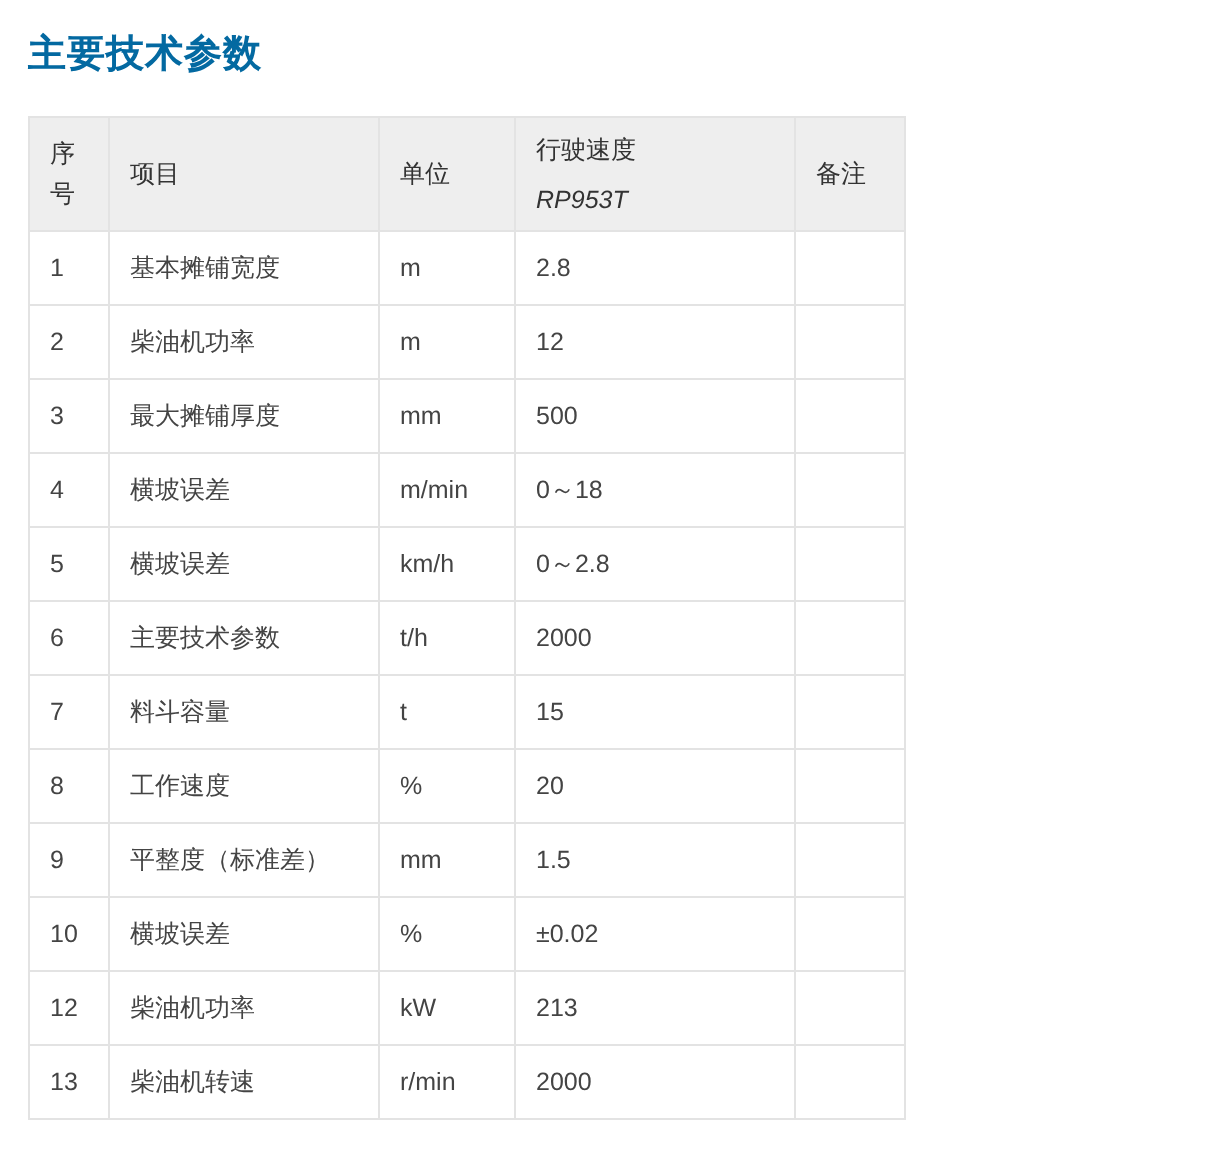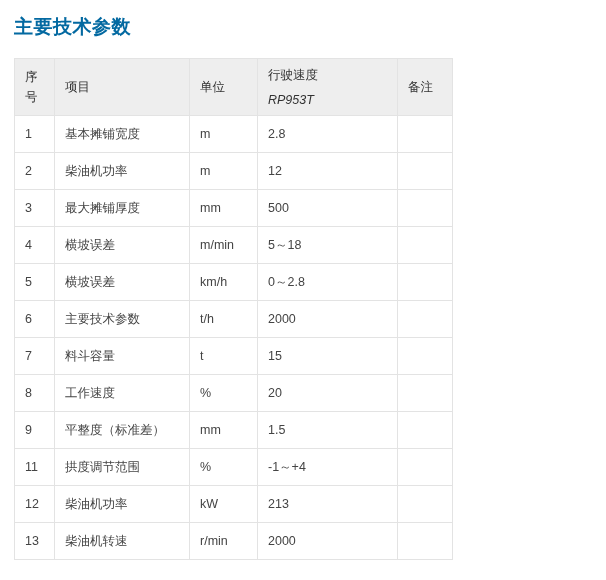--- a/index.html
+++ b/index.html
@@ -133,21 +133,21 @@
           <td class="idx">3</td>
           <td>最大摊铺厚度</td>
           <td>mm</td>
           <td>500</td>
           <td></td>
         </tr>
         <tr>
           <td class="idx">4</td>
           <td>横坡误差</td>
           <td>m/min</td>
-          <td>5～18</td>
+          <td>0～18</td>
           <td></td>
         </tr>
         <tr>
           <td class="idx">5</td>
           <td>横坡误差</td>
           <td>km/h</td>
           <td>0～2.8</td>
           <td></td>
         </tr>
         <tr>
@@ -172,24 +172,24 @@
           <td></td>
         </tr>
         <tr>
           <td class="idx">9</td>
           <td>平整度（标准差）</td>
           <td>mm</td>
           <td>1.5</td>
           <td></td>
         </tr>
         <tr>
-          <td class="idx">11</td>
-          <td>拱度调节范围</td>
+          <td class="idx">10</td>
+          <td>横坡误差</td>
           <td>%</td>
-          <td>-1～+4</td>
+          <td>±0.02</td>
           <td></td>
         </tr>
         <tr>
           <td class="idx">12</td>
           <td>柴油机功率</td>
           <td>kW</td>
           <td>213</td>
           <td></td>
         </tr>
         <tr>

